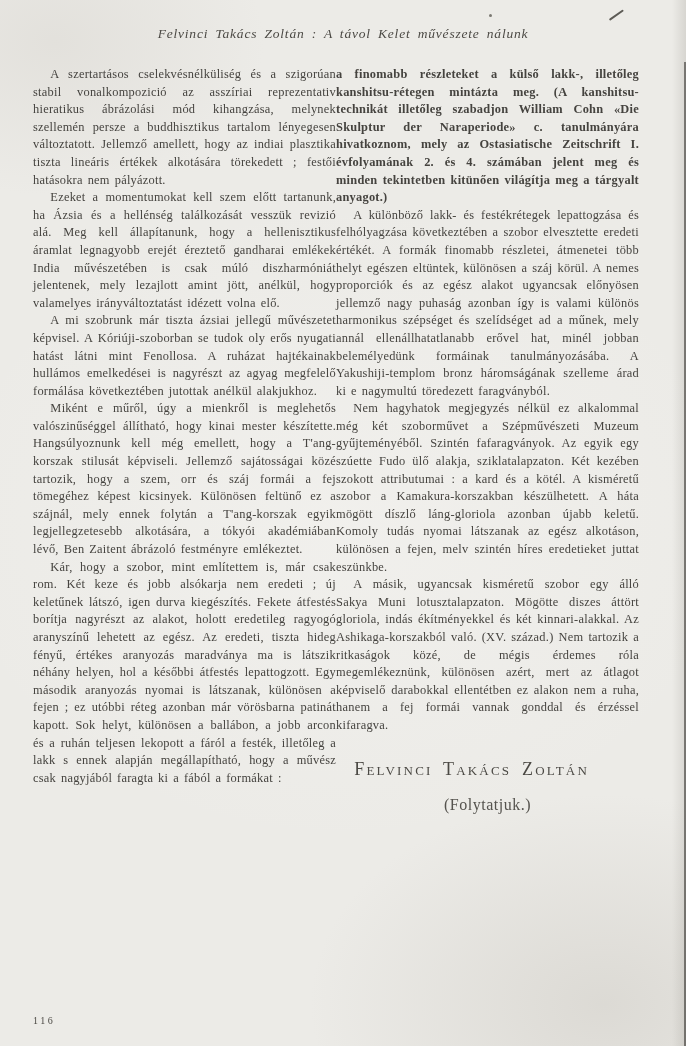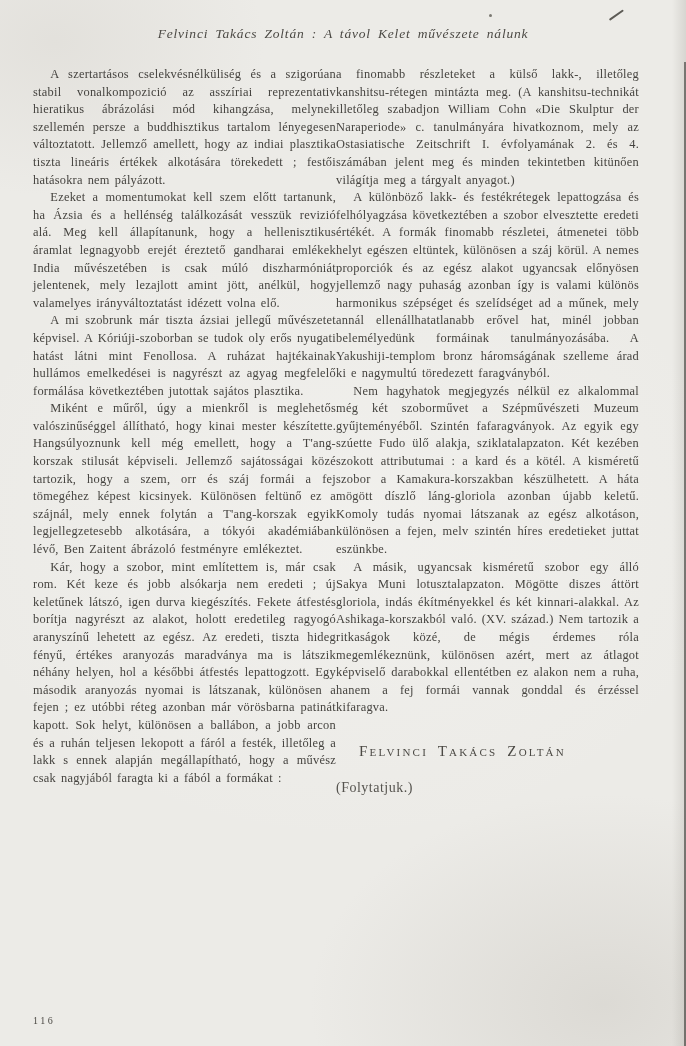--- a/index.html
+++ b/index.html
@@ -48,36 +48,37 @@
     line-height: 17.6px;
     letter-spacing: 0.25px;
     word-spacing: 1.6px;
   }
   .col p {
     margin: 0;
     text-indent: 1.4em;
   }
   .col p.noindent {
     text-indent: 0;
+    font-weight: bold;
   }
   .signature {
     margin-top: 26px;
     padding-right: 50px;
-    text-align: center;
+    text-align: right;
     font-variant: small-caps;
     letter-spacing: 2.2px;
     word-spacing: 4px;
-    font-size: 15px;
+    font-size: 18px;
     color: #4b4944;
     text-indent: 0;
   }
   .continuation {
     margin-top: 18px;
-    text-align: left;
-    font-size: 14px;
+    text-align: center;
+    font-size: 16px;
     letter-spacing: 0.5px;
     color: #55534e;
   }
   .page-number {
     position: absolute;
     left: 33px;
     bottom: 20px;
     font-size: 10px;
     letter-spacing: 2.5px;
     color: #4b4944;
@@ -126,21 +127,21 @@
   <div class="running-header">Felvinci Takács Zoltán :  A távol Kelet művészete nálunk</div>
 
   <div class="mark-dot"></div>
   <div class="mark-slash"></div>
 
   <div class="columns">
 
     <div class="col">
       <p>A szertartásos cselekvésnélküliség és a szigorúan stabil vonalkompozició az asszíriai reprezentativ hieratikus ábrázolási mód kihangzása, melynek szellemén persze a buddhisztikus tartalom lényegesen változtatott. Jellemző amellett, hogy az indiai plasztika tiszta lineáris értékek alkotására törekedett ; festői hatásokra nem pályázott.</p>
       <p>Ezeket a momentumokat kell szem előtt tartanunk, ha Ázsia és a hellénség találkozását vesszük revizió alá. Meg kell állapítanunk, hogy a hellenisztikus áramlat legnagyobb erejét éreztető gandharai emlékek India művészetében is csak múló diszharmóniát jelentenek, mely lezajlott amint jött, anélkül, hogy valamelyes irányváltoztatást idézett volna elő.</p>
-      <p>A mi szobrunk már tiszta ázsiai jellegű művészetet képvisel. A Kóriúji-szoborban se tudok oly erős nyugati hatást látni mint Fenollosa. A ruházat hajtékainak hullámos emelkedései is nagyrészt az agyag megfelelő formálása következtében jutottak sajátos plasztika.</p>
+      <p>A mi szobrunk már tiszta ázsiai jellegű művészetet képvisel. A Kóriúji-szoborban se tudok oly erős nyugati hatást látni mint Fenollosa. A ruházat hajtékainak hullámos emelkedései is nagyrészt az agyag megfelelő formálása következtében jutottak anélkül alakjukhoz.</p>
       <p>Miként e műről, úgy a mienkről is meglehetős valószinűséggel állítható, hogy kinai mester készítette. Hangsúlyoznunk kell még emellett, hogy a T'ang-korszak stilusát képviseli. Jellemző sajátosságai közé tartozik, hogy a szem, orr és száj formái a fej tömegéhez képest kicsinyek. Különösen feltünő ez a szájnál, mely ennek folytán a T'ang-korszak egyik legjellegzetesebb alkotására, a tókyói akadémiában lévő, Ben Zaitent ábrázoló festményre emlékeztet.</p>
       <p>Kár, hogy a szobor, mint említettem is, már csak rom. Két keze és jobb alsókarja nem eredeti ; új keletűnek látszó, igen durva kiegészítés. Fekete átfestés borítja nagyrészt az alakot, holott eredetileg ragyogó aranyszínű lehetett az egész. Az eredeti, tiszta hideg fényű, értékes aranyozás maradványa ma is látszik néhány helyen, hol a későbbi átfestés lepattogzott. Egy második aranyozás nyomai is látszanak, különösen a fejen ; ez utóbbi réteg azonban már vörösbarna patinát kapott. Sok helyt, különösen a ballábon, a jobb arcon és a ruhán teljesen lekopott a fáról a festék, illetőleg a lakk s ennek alapján megállapítható, hogy a művész csak nagyjából faragta ki a fából a formákat :</p>
     </div>
 
     <div class="col">
       <p class="noindent">a finomabb részleteket a külső lakk-, illetőleg kanshitsu-rétegen mintázta meg. (A kanshitsu-technikát illetőleg szabadjon William Cohn «Die Skulptur der Naraperiode» c. tanulmányára hivatkoznom, mely az Ostasiatische Zeitschrift I. évfolyamának 2. és 4. számában jelent meg és minden tekintetben kitünően világítja meg a tárgyalt anyagot.)</p>
       <p>A különböző lakk- és festékrétegek lepattogzása és felhólyagzása következtében a szobor elvesztette eredeti értékét. A formák finomabb részletei, átmenetei több helyt egészen eltüntek, különösen a száj körül. A nemes proporciók és az egész alakot ugyancsak előnyösen jellemző nagy puhaság azonban így is valami különös harmonikus szépséget és szelídséget ad a műnek, mely annál ellenállhatatlanabb erővel hat, minél jobban belemélyedünk formáinak tanulmányozásába. A Yakushiji-templom bronz háromságának szelleme árad ki e nagymultú töredezett faragványból.</p>
       <p>Nem hagyhatok megjegyzés nélkül ez alkalommal még két szoborművet a Szépművészeti Muzeum gyűjteményéből. Szintén fafaragványok. Az egyik egy szúette Fudo ülő alakja, sziklatalapzaton. Két kezében szokott attributumai : a kard és a kötél. A kisméretű szobor a Kamakura-korszakban készülhetett. A háta mögött díszlő láng-gloriola azonban újabb keletű. Komoly tudás nyomai látszanak az egész alkotáson, különösen a fejen, melv szintén híres eredetieket juttat eszünkbe.</p>
       <p>A másik, ugyancsak kisméretű szobor egy álló Sakya Muni lotusztalapzaton. Mögötte diszes áttört gloriola, indás ékítményekkel és két kinnari-alakkal. Az Ashikaga-korszakból való. (XV. század.) Nem tartozik a ritkaságok közé, de mégis érdemes róla megemlékeznünk, különösen azért, mert az átlagot képviselő darabokkal ellentétben ez alakon nem a ruha, hanem a fej formái vannak gonddal és érzéssel kifaragva.</p>
 

